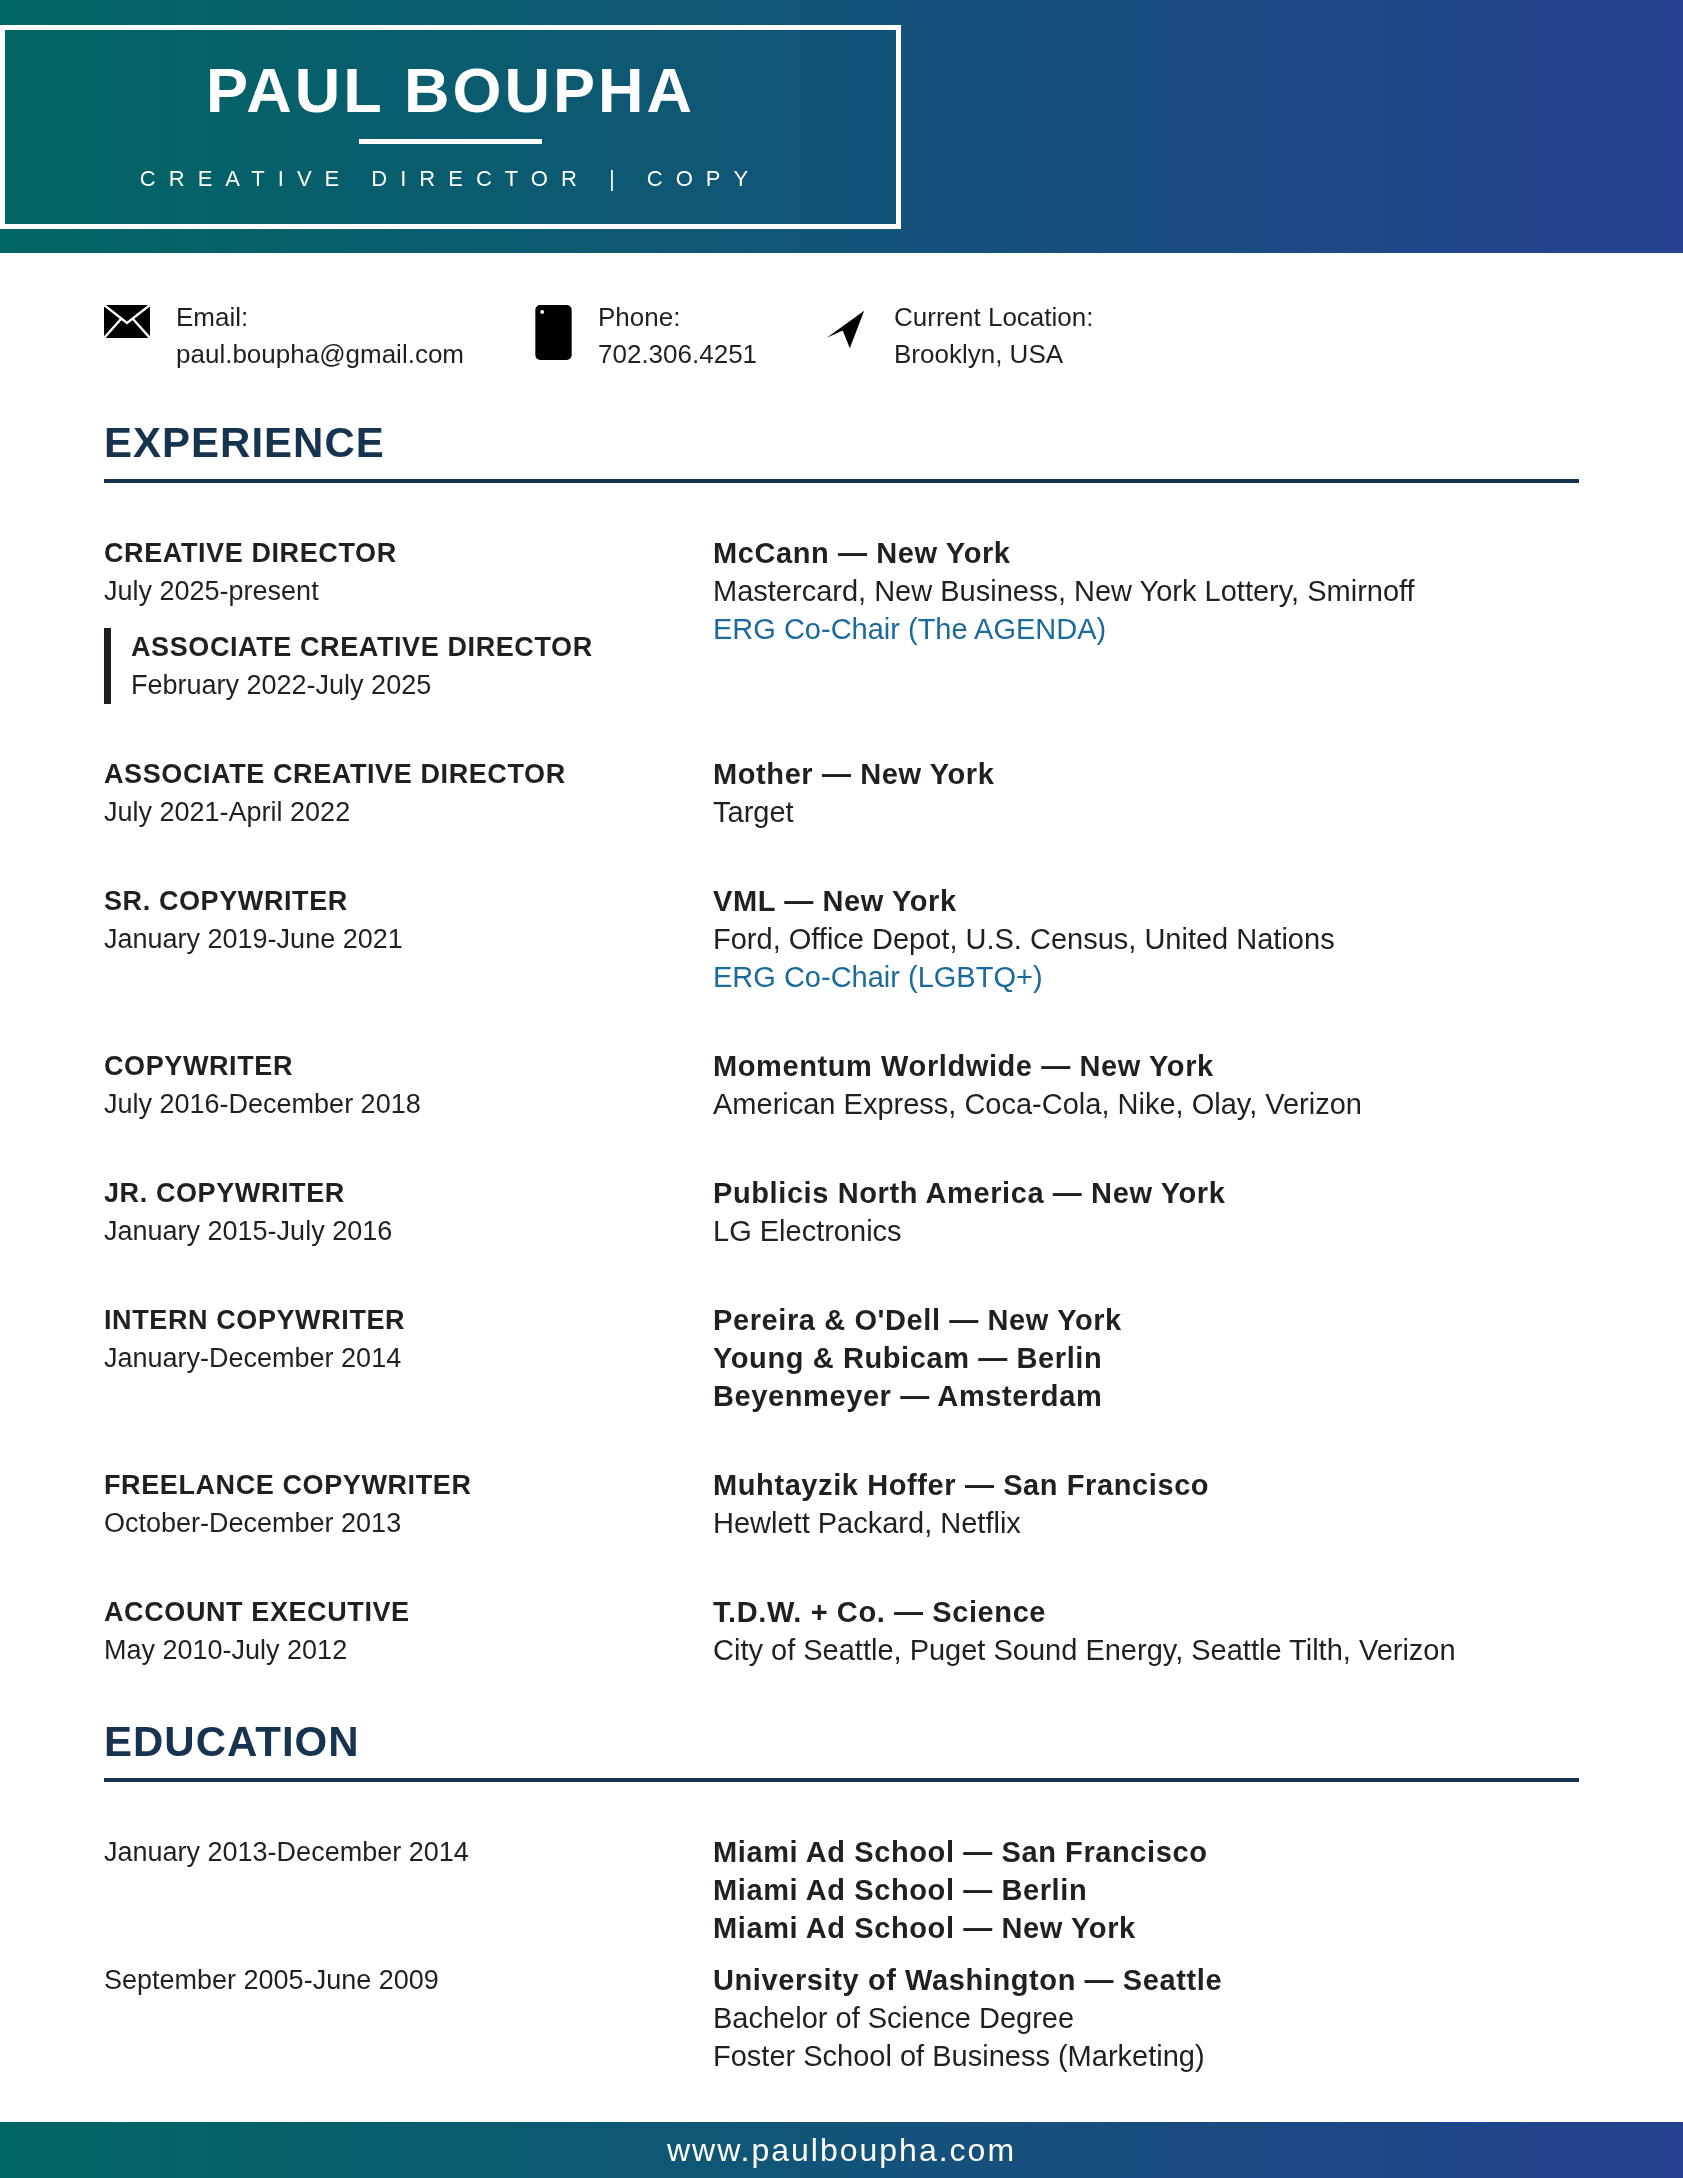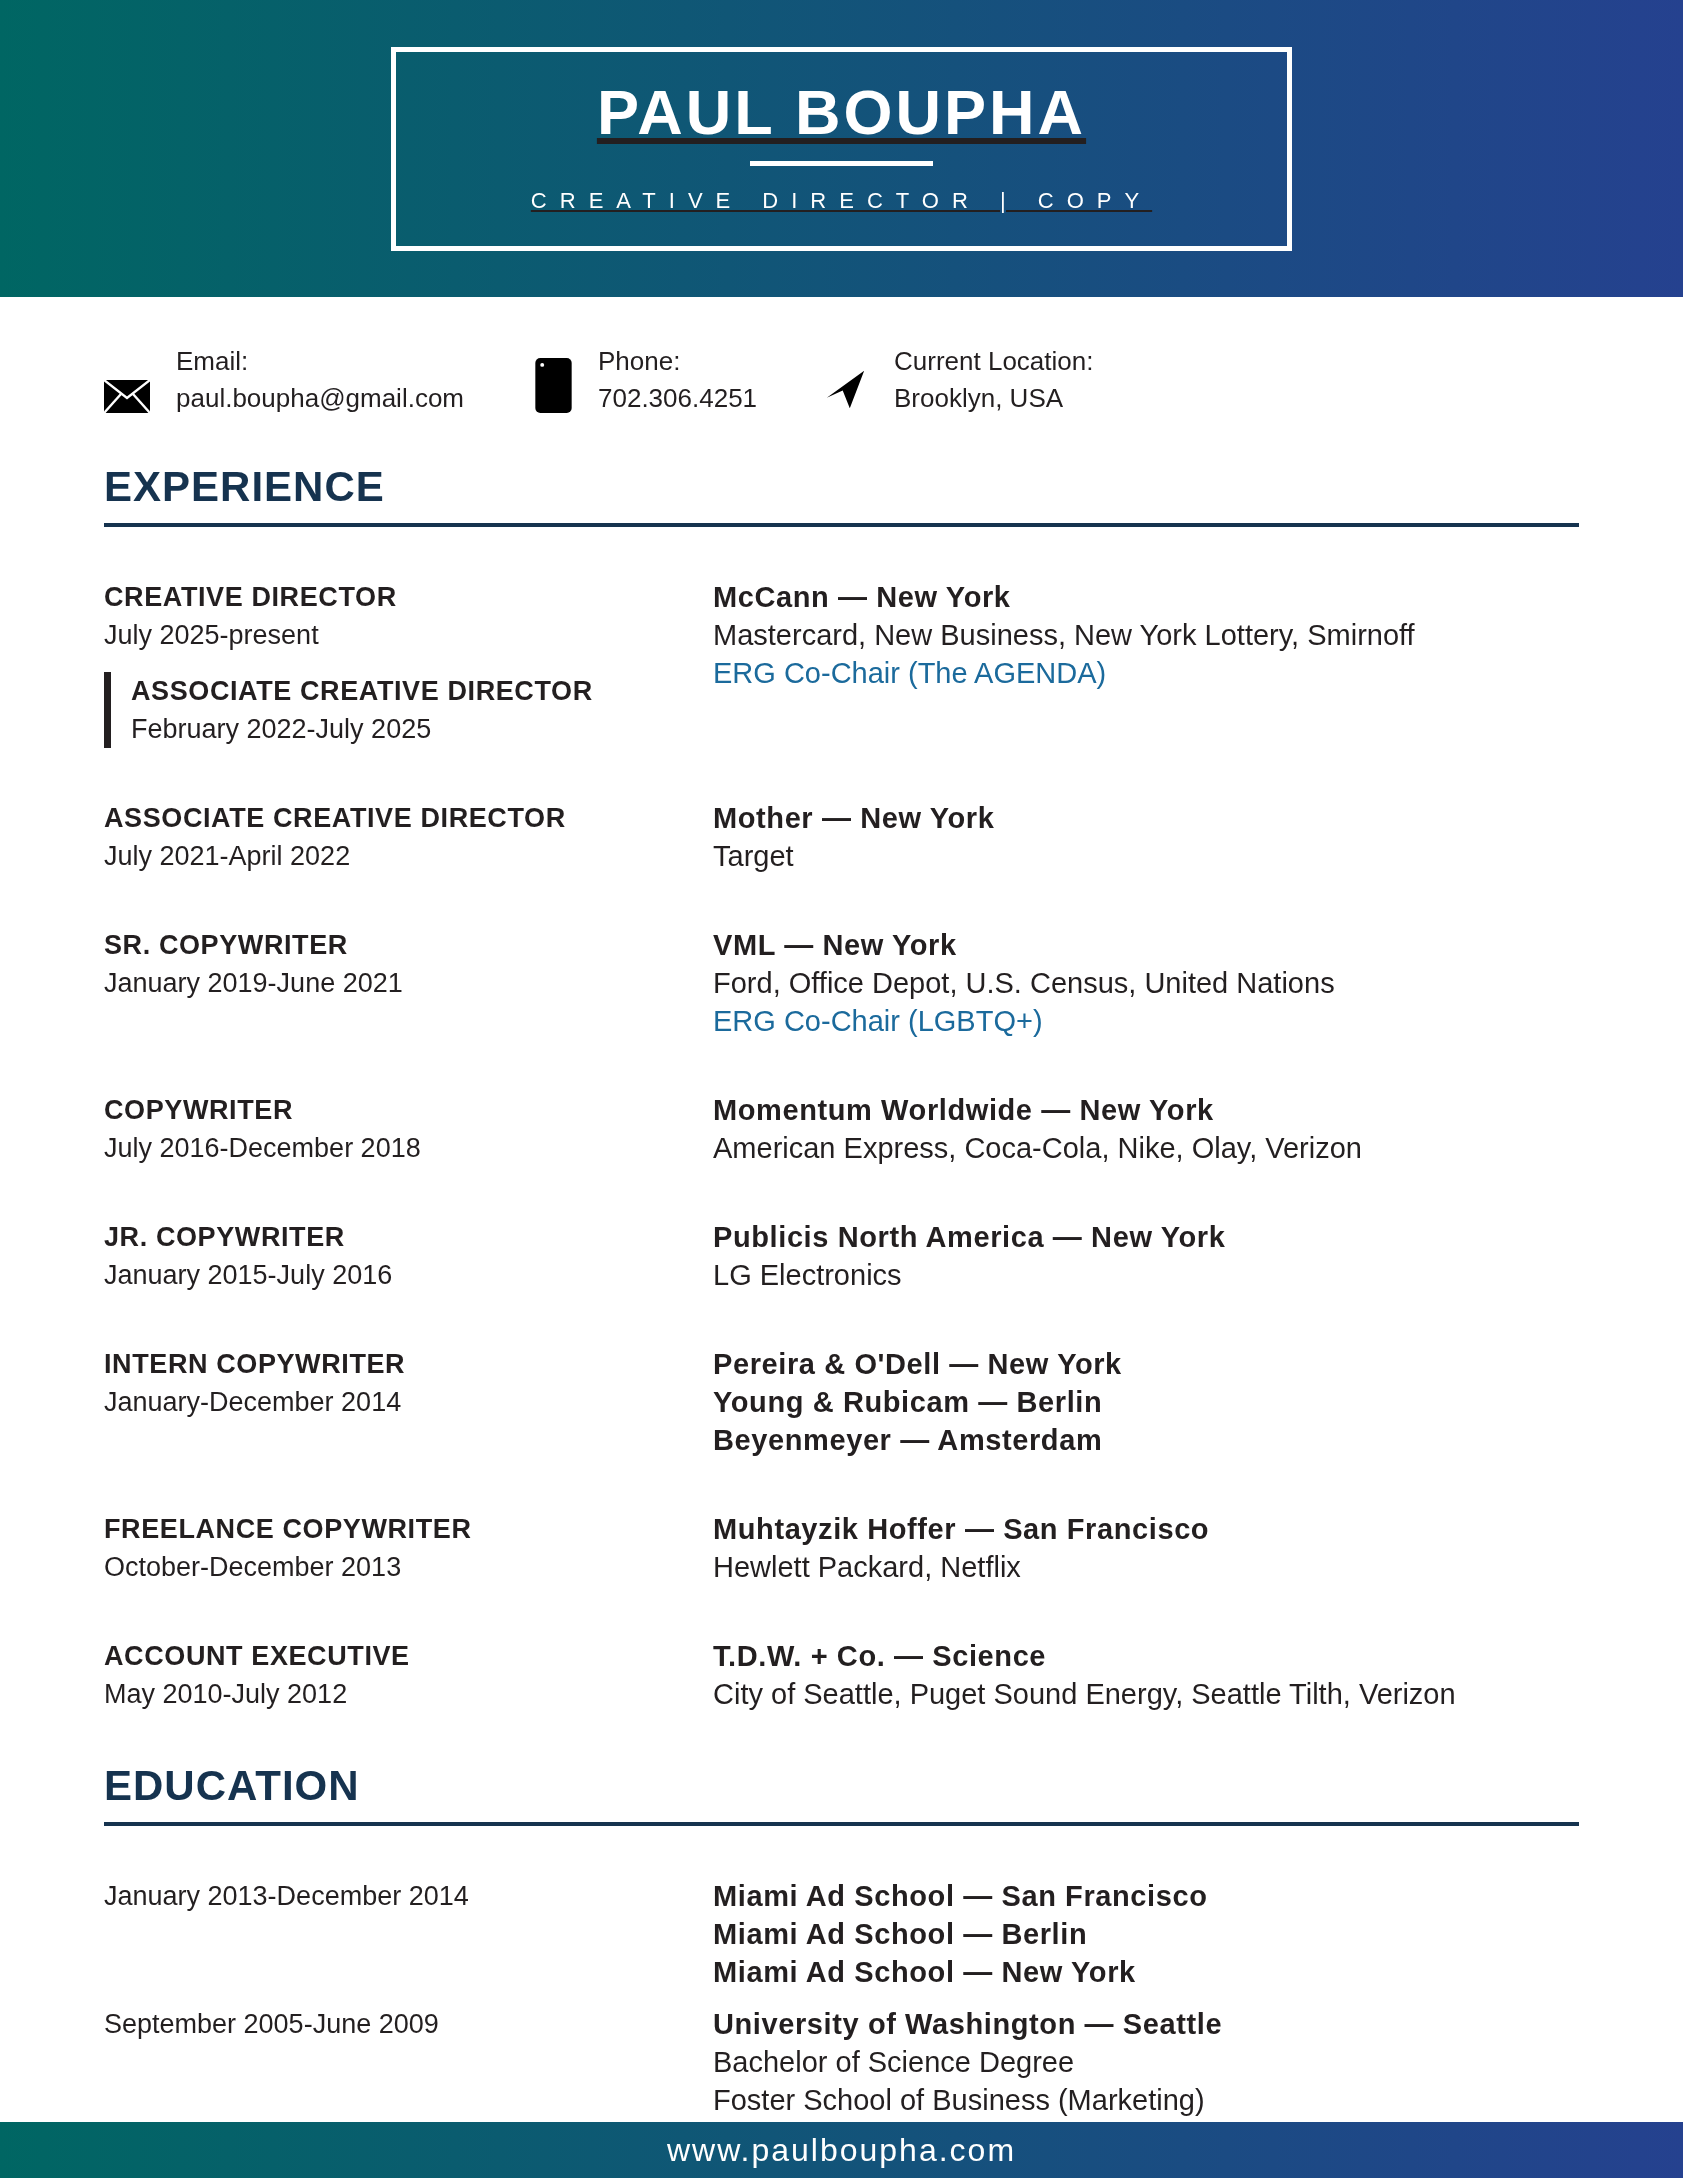--- a/index.html
+++ b/index.html
@@ -8,26 +8,25 @@
     width:1683px;
     height:2178px;
     background:#ffffff;
     font-family:"Liberation Sans", sans-serif;
     color:#231f20;
     overflow:hidden;
   }
 
   
   .header {
-    height:297px;
+    height:253px;
     background:linear-gradient(90deg, var(--grad-a,#006663), var(--grad-b,#25418f));
     display:flex;
     align-items:center;
-    justify-content:center;
-    text-decoration:underline;
+    justify-content:flex-start;
   }
   .header-box {
     border:5px solid #ffffff;
     width:891px;
     text-align:center;
     padding:26px 0 30px;
     color:#ffffff;
   }
   .name {
     font-size:63px;
@@ -42,21 +41,21 @@
     font-size:22px;
     letter-spacing:13px;
     line-height:30px;
   }
 
   
   .contact-row {
     display:flex;
     padding:46px 0 0 104px;
   }
-  .contact-item { display:flex; align-items:flex-end; }
+  .contact-item { display:flex; align-items:flex-start; }
   .contact-item.email    { width:431px; }
   .contact-item.phone    { width:287px; }
   .contact-icon { margin-right:26px; margin-top:6px; flex-shrink:0; }
   .contact-text .label, .contact-text .value {
     font-size:26px; line-height:37px; white-space:nowrap;
   }
 
   
   .content { padding:0 104px; }
   .section-heading {

